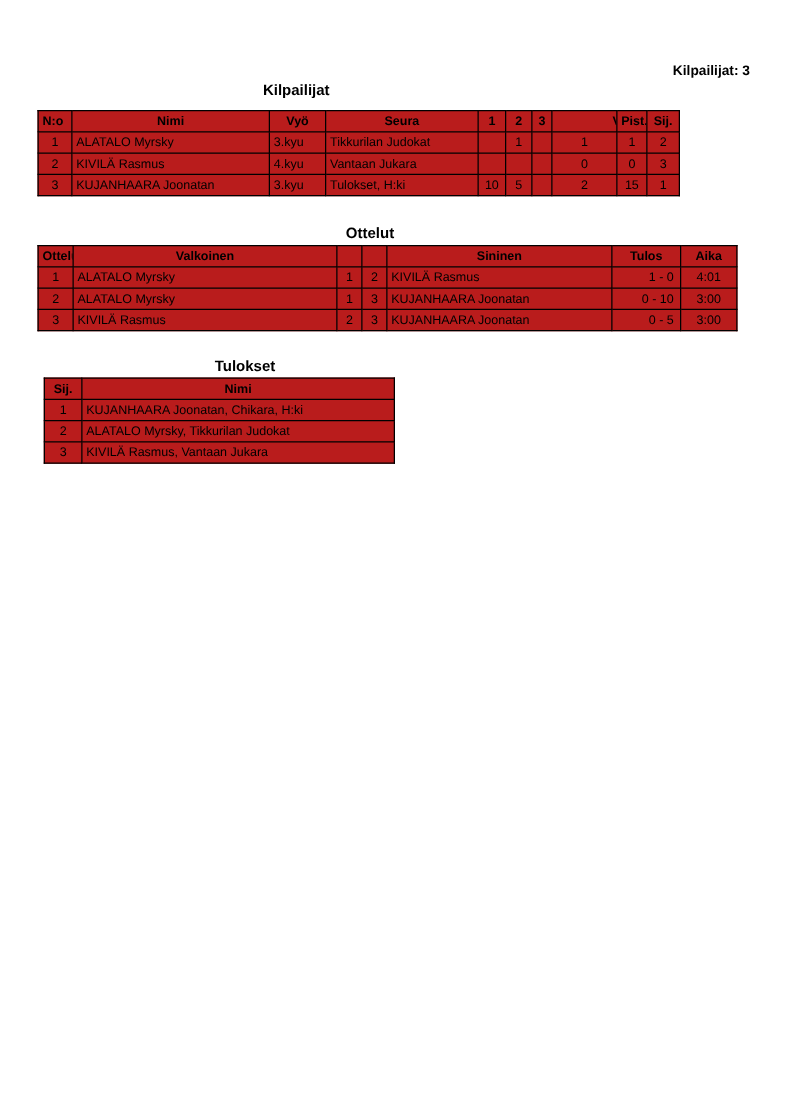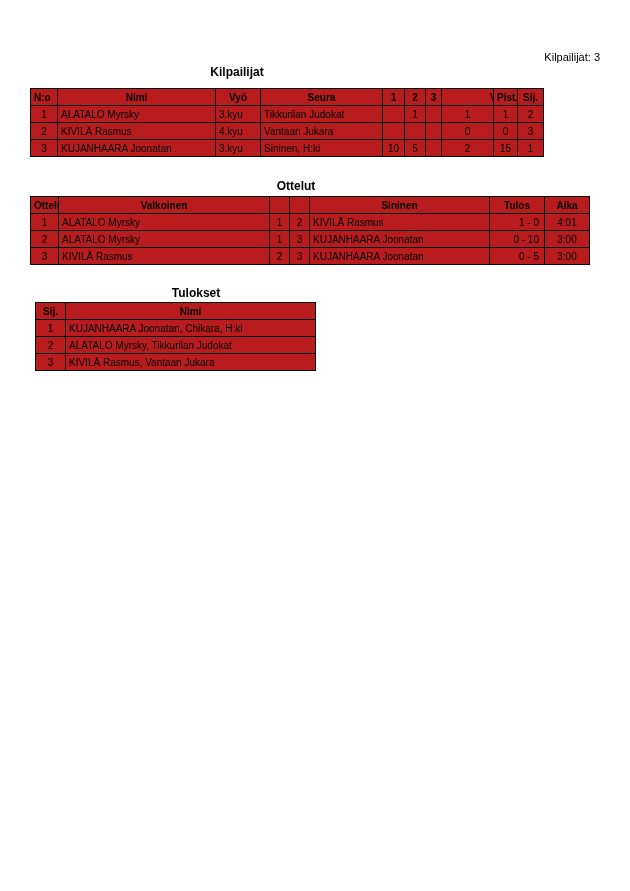--- a/index.html
+++ b/index.html
@@ -20,21 +20,21 @@
     width: 100%;
     text-align: center;
     font-weight: bold;
     font-size: 18px;
     white-space: pre;
   }
   .count-label {
     position: absolute;
     top: 51px;
     right: 30px;
-    font-weight: normal;
+    font-weight: bold;
     font-size: 11px;
   }
   .section-heading {
     position: absolute;
     transform: translateX(-50%);
     font-weight: bold;
     font-size: 12px;
     white-space: nowrap;
   }
   .h-kilpailijat { top: 65px;  left: 237px; }
@@ -140,21 +140,21 @@
           <td></td>
           <td></td>
           <td>0</td>
           <td>0</td>
           <td>3</td>
         </tr>
         <tr>
           <td>3</td>
           <td>KUJANHAARA Joonatan</td>
           <td>3.kyu</td>
-          <td>Sininen, H:ki</td>
+          <td>Tulokset, H:ki</td>
           <td>10</td>
           <td>5</td>
           <td></td>
           <td>2</td>
           <td>15</td>
           <td>1</td>
         </tr>
       </tbody>
   </table>
 

